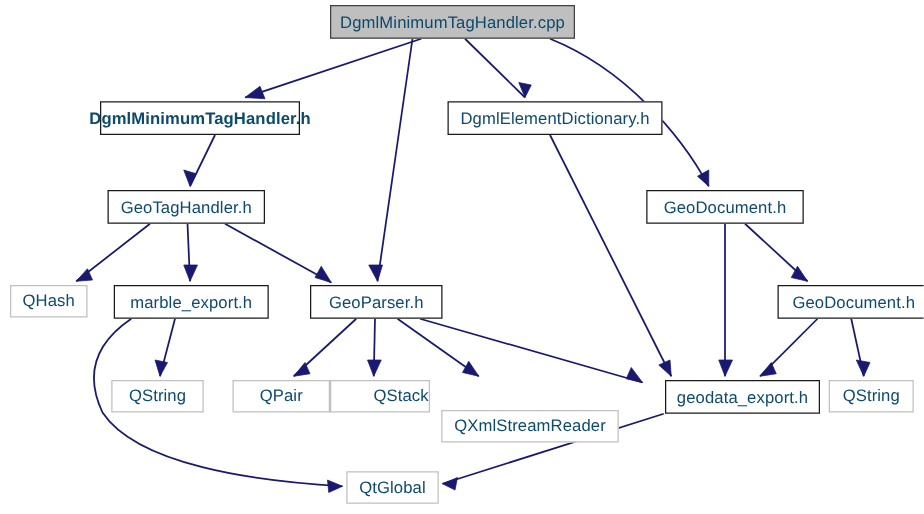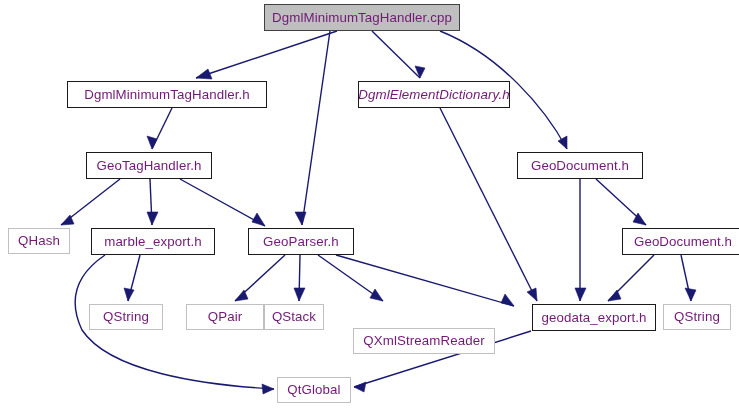--- a/index.html
+++ b/index.html
@@ -33,21 +33,21 @@
     stroke-width: 0.6px;
   }
   .node {
     position: absolute;
     box-sizing: border-box;
     display: flex;
     align-items: center;
     justify-content: center;
     font-size: 13.3px;
     line-height: 1;
-    color: #701a75;
+    color: #0c4a6e;
     white-space: nowrap;
     letter-spacing: 0.1px;
   }
   .node-root {
     background: #bfbfbf;
     border: 1.4px solid #404040;
   }
   .node-internal {
     background: #ffffff;
     border: 1.4px solid #1a1a1a;
@@ -142,24 +142,24 @@
       <g>
         <path class="edge-path" d="M 531,331 L 354,387"></path>
         <path class="arrow-head" d="M 354,387 L 366,382 L 364,392 Z"></path>
       </g>
     </svg>
 
   <div id="nodes-layer">
       <div class="node node-root" style="left: 264px; top: 4px; width: 196px; height: 27px;">
         <span>DgmlMinimumTagHandler.cpp</span>
       </div>
-      <div class="node node-internal" style="left: 67px; top: 81px; width: 200px; height: 27px;">
+      <div class="node node-internal" style="left: 80px; top: 81px; width: 160px; height: 27px; font-weight: bold;">
         <span>DgmlMinimumTagHandler.h</span>
       </div>
-      <div class="node node-internal" style="left: 358px; top: 81px; width: 152px; height: 27px; font-style: italic;">
+      <div class="node node-internal" style="left: 358px; top: 81px; width: 172px; height: 27px;">
         <span>DgmlElementDictionary.h</span>
       </div>
       <div class="node node-internal" style="left: 517px; top: 152px; width: 126px; height: 27px;">
         <span>GeoDocument.h</span>
       </div>
       <div class="node node-internal" style="left: 86px; top: 152px; width: 126px; height: 27px;">
         <span>GeoTagHandler.h</span>
       </div>
       <div class="node node-external" style="left: 8px; top: 228px; width: 62px; height: 26px;">
         <span>QHash</span>
@@ -172,21 +172,21 @@
       </div>
       <div class="node node-internal" style="left: 622px; top: 228px; width: 122px; height: 27px;">
         <span>GeoDocument.h</span>
       </div>
       <div class="node node-external" style="left: 89px; top: 304px; width: 74px; height: 26px;">
         <span>QString</span>
       </div>
       <div class="node node-external" style="left: 186px; top: 304px; width: 78px; height: 26px;">
         <span>QPair</span>
       </div>
-      <div class="node node-external" style="left: 264px; top: 304px; width: 60px; height: 26px;">
+      <div class="node node-external" style="left: 264px; top: 304px; width: 80px; height: 26px; justify-content: flex-end;">
         <span>QStack</span>
       </div>
       <div class="node node-external" style="left: 353px; top: 304px; width: 142px; height: 26px; margin-top: 24px;">
         <span>QXmlStreamReader</span>
       </div>
       <div class="node node-internal" style="left: 517px; top: 304px; width: 124px; height: 27px; margin-left: 15px;">
         <span>geodata_export.h</span>
       </div>
       <div class="node node-external" style="left: 663px; top: 304px; width: 68px; height: 26px;">
         <span>QString</span>

